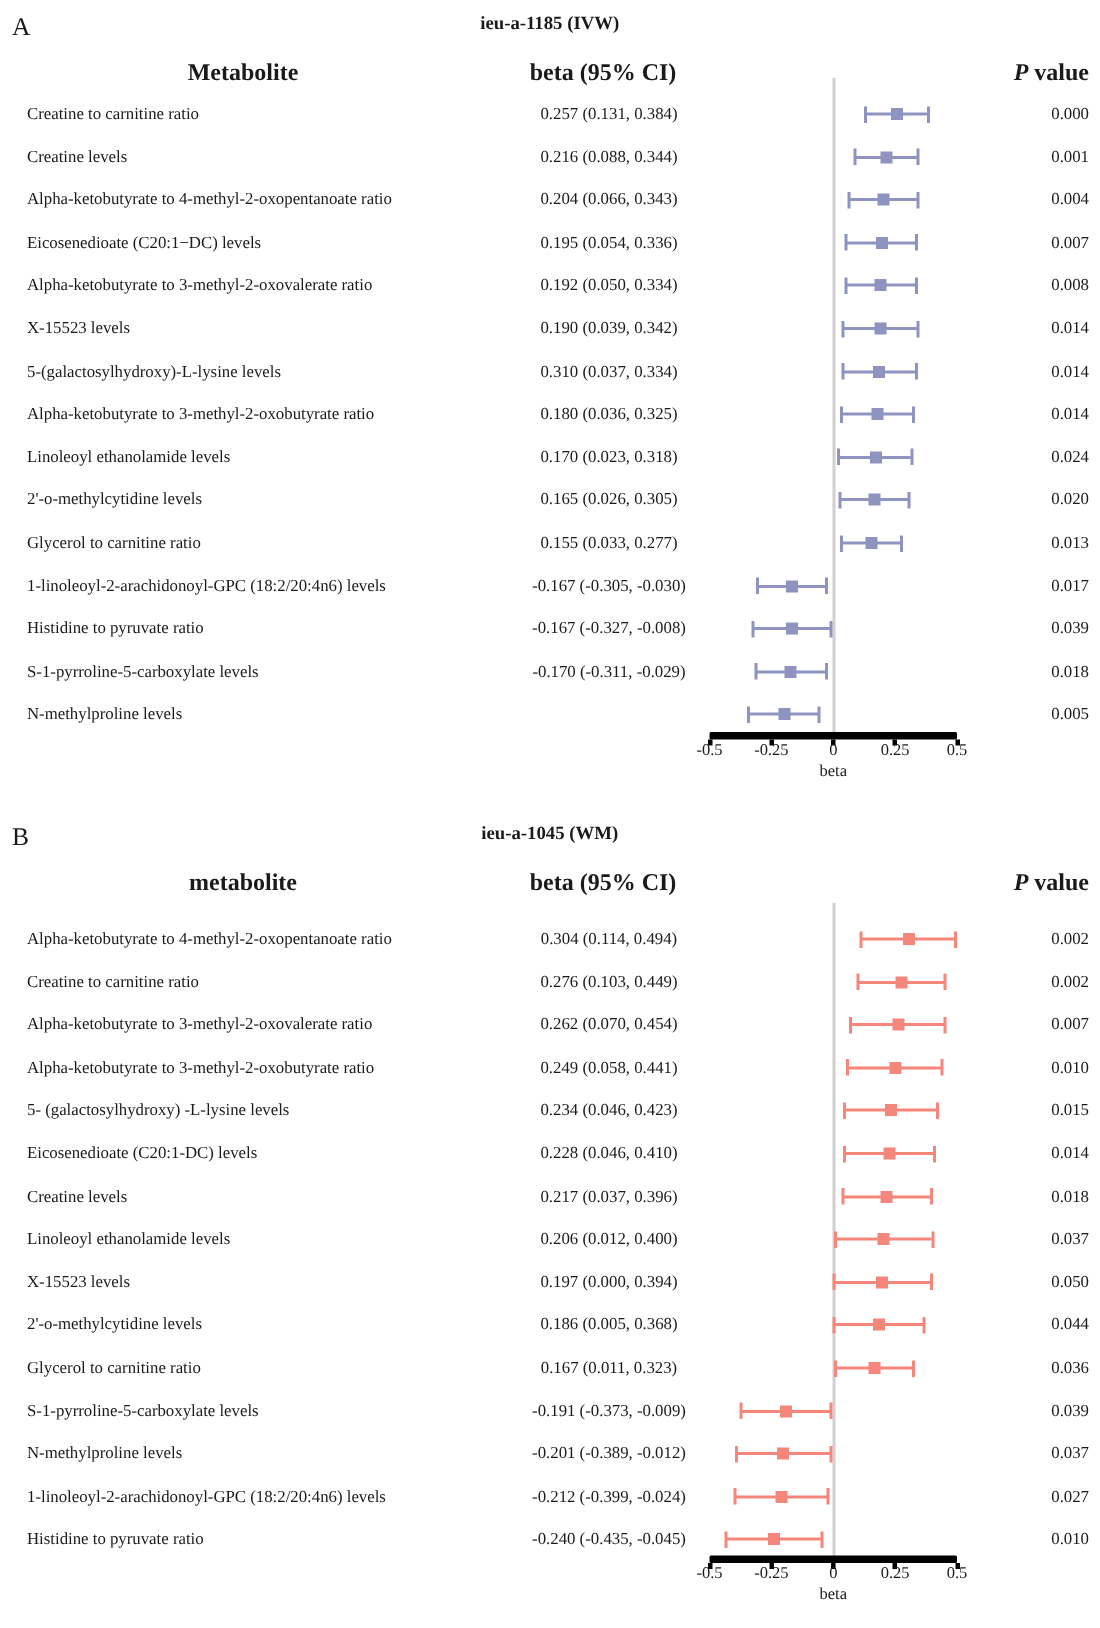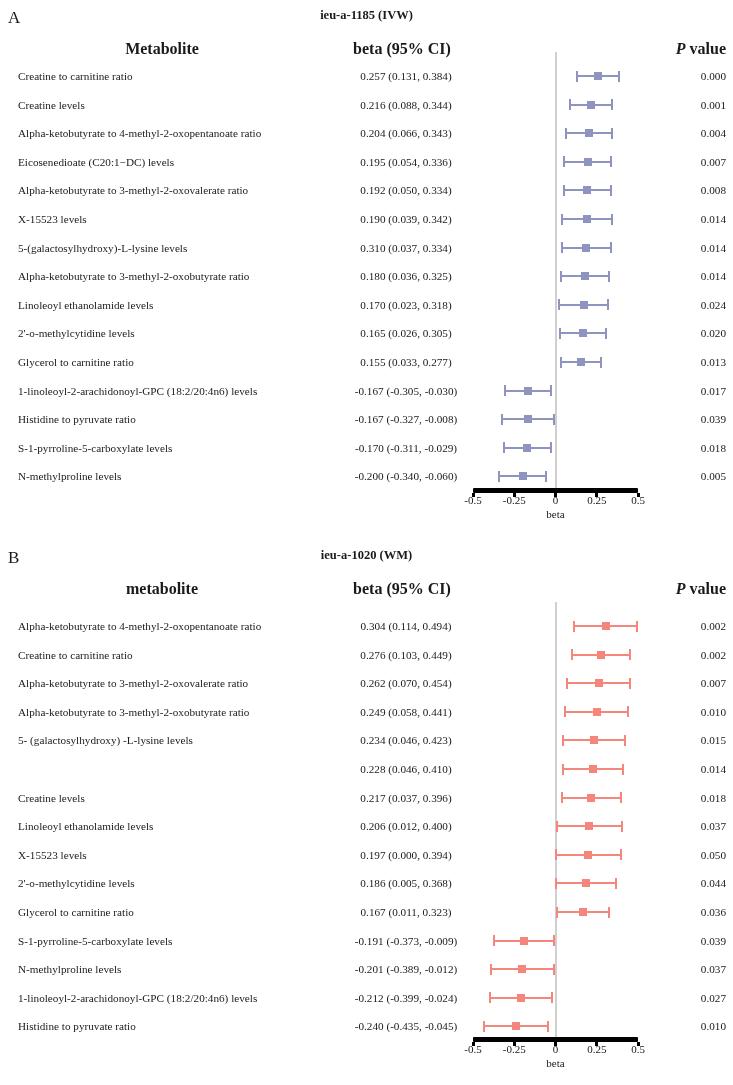--- a/index.html
+++ b/index.html
@@ -206,21 +206,20 @@
         <div class="cell beta">-0.167 (-0.327, -0.008)</div>
         <div class="cell pval">0.039</div>
       </div>
       <div class="row" style="top: 433.8px;">
         <div class="cell metab">S-1-pyrroline-5-carboxylate levels</div>
         <div class="cell beta">-0.170 (-0.311, -0.029)</div>
         <div class="cell pval">0.018</div>
       </div>
       <div class="row" style="top: 462.4px;">
         <div class="cell metab">N-methylproline levels</div>
-        <div class="cell beta">-0.200 (-0.340, -0.060)</div>
         <div class="cell pval">0.005</div>
       </div>
     </div>
   <div class="plot" id="plot-A">
       <div class="zeroline" style="left: 554.5px; top: 52px; height: 439px;"></div>
       <div>
         <div class="ci" style="left: 577.115px; width: 41.745px; top: 75px; background: rgb(142, 147, 192);"></div>
         <div class="cap" style="left: 576.115px; top: 70.5px; background: rgb(142, 147, 192);"></div>
         <div class="cap" style="left: 617.86px; top: 70.5px; background: rgb(142, 147, 192);"></div>
         <div class="marker" style="left: 593.905px; top: 72px; background: rgb(142, 147, 192);"></div>
@@ -321,21 +320,21 @@
       <div class="axis-tick" style="left: 595.25px; top: 493px;"></div>
       <div class="axis-tick-label" style="left: 575.75px; top: 494px;">0.25</div>
       <div class="axis-tick" style="left: 636.5px; top: 493px;"></div>
       <div class="axis-tick-label" style="left: 617px; top: 494px;">0.5</div>
       <div class="axis-title" style="left: 525.5px; top: 508px;">beta</div>
     </div>
 </div>
 
 <div class="panel" id="panel-B">
   <div class="panel-letter">B</div>
-  <div class="panel-title">ieu-a-1020 (WM)</div>
+  <div class="panel-title">ieu-a-1045 (WM)</div>
   <div class="hdr col-metab" style="top:40px;">metabolite</div>
   <div class="hdr col-beta" style="top:40px;">beta (95% CI)</div>
   <div class="hdr col-p" style="top:40px;"><span class="hdr-p-italic">P</span><span> value</span></div>
   <div class="rows" id="rows-B">
       <div class="row" style="top: 72px;">
         <div class="cell metab">Alpha-ketobutyrate to 4-methyl-2-oxopentanoate ratio</div>
         <div class="cell beta">0.304 (0.114, 0.494)</div>
         <div class="cell pval">0.002</div>
       </div>
       <div class="row" style="top: 100.6px;">
@@ -352,20 +351,21 @@
         <div class="cell metab">Alpha-ketobutyrate to 3-methyl-2-oxobutyrate ratio</div>
         <div class="cell beta">0.249 (0.058, 0.441)</div>
         <div class="cell pval">0.010</div>
       </div>
       <div class="row" style="top: 186.4px;">
         <div class="cell metab">5- (galactosylhydroxy) -L-lysine levels</div>
         <div class="cell beta">0.234 (0.046, 0.423)</div>
         <div class="cell pval">0.015</div>
       </div>
       <div class="row" style="top: 215px;">
+        <div class="cell metab">Eicosenedioate (C20:1-DC) levels</div>
         <div class="cell beta">0.228 (0.046, 0.410)</div>
         <div class="cell pval">0.014</div>
       </div>
       <div class="row" style="top: 243.6px;">
         <div class="cell metab">Creatine levels</div>
         <div class="cell beta">0.217 (0.037, 0.396)</div>
         <div class="cell pval">0.018</div>
       </div>
       <div class="row" style="top: 272.2px;">
         <div class="cell metab">Linoleoyl ethanolamide levels</div>

